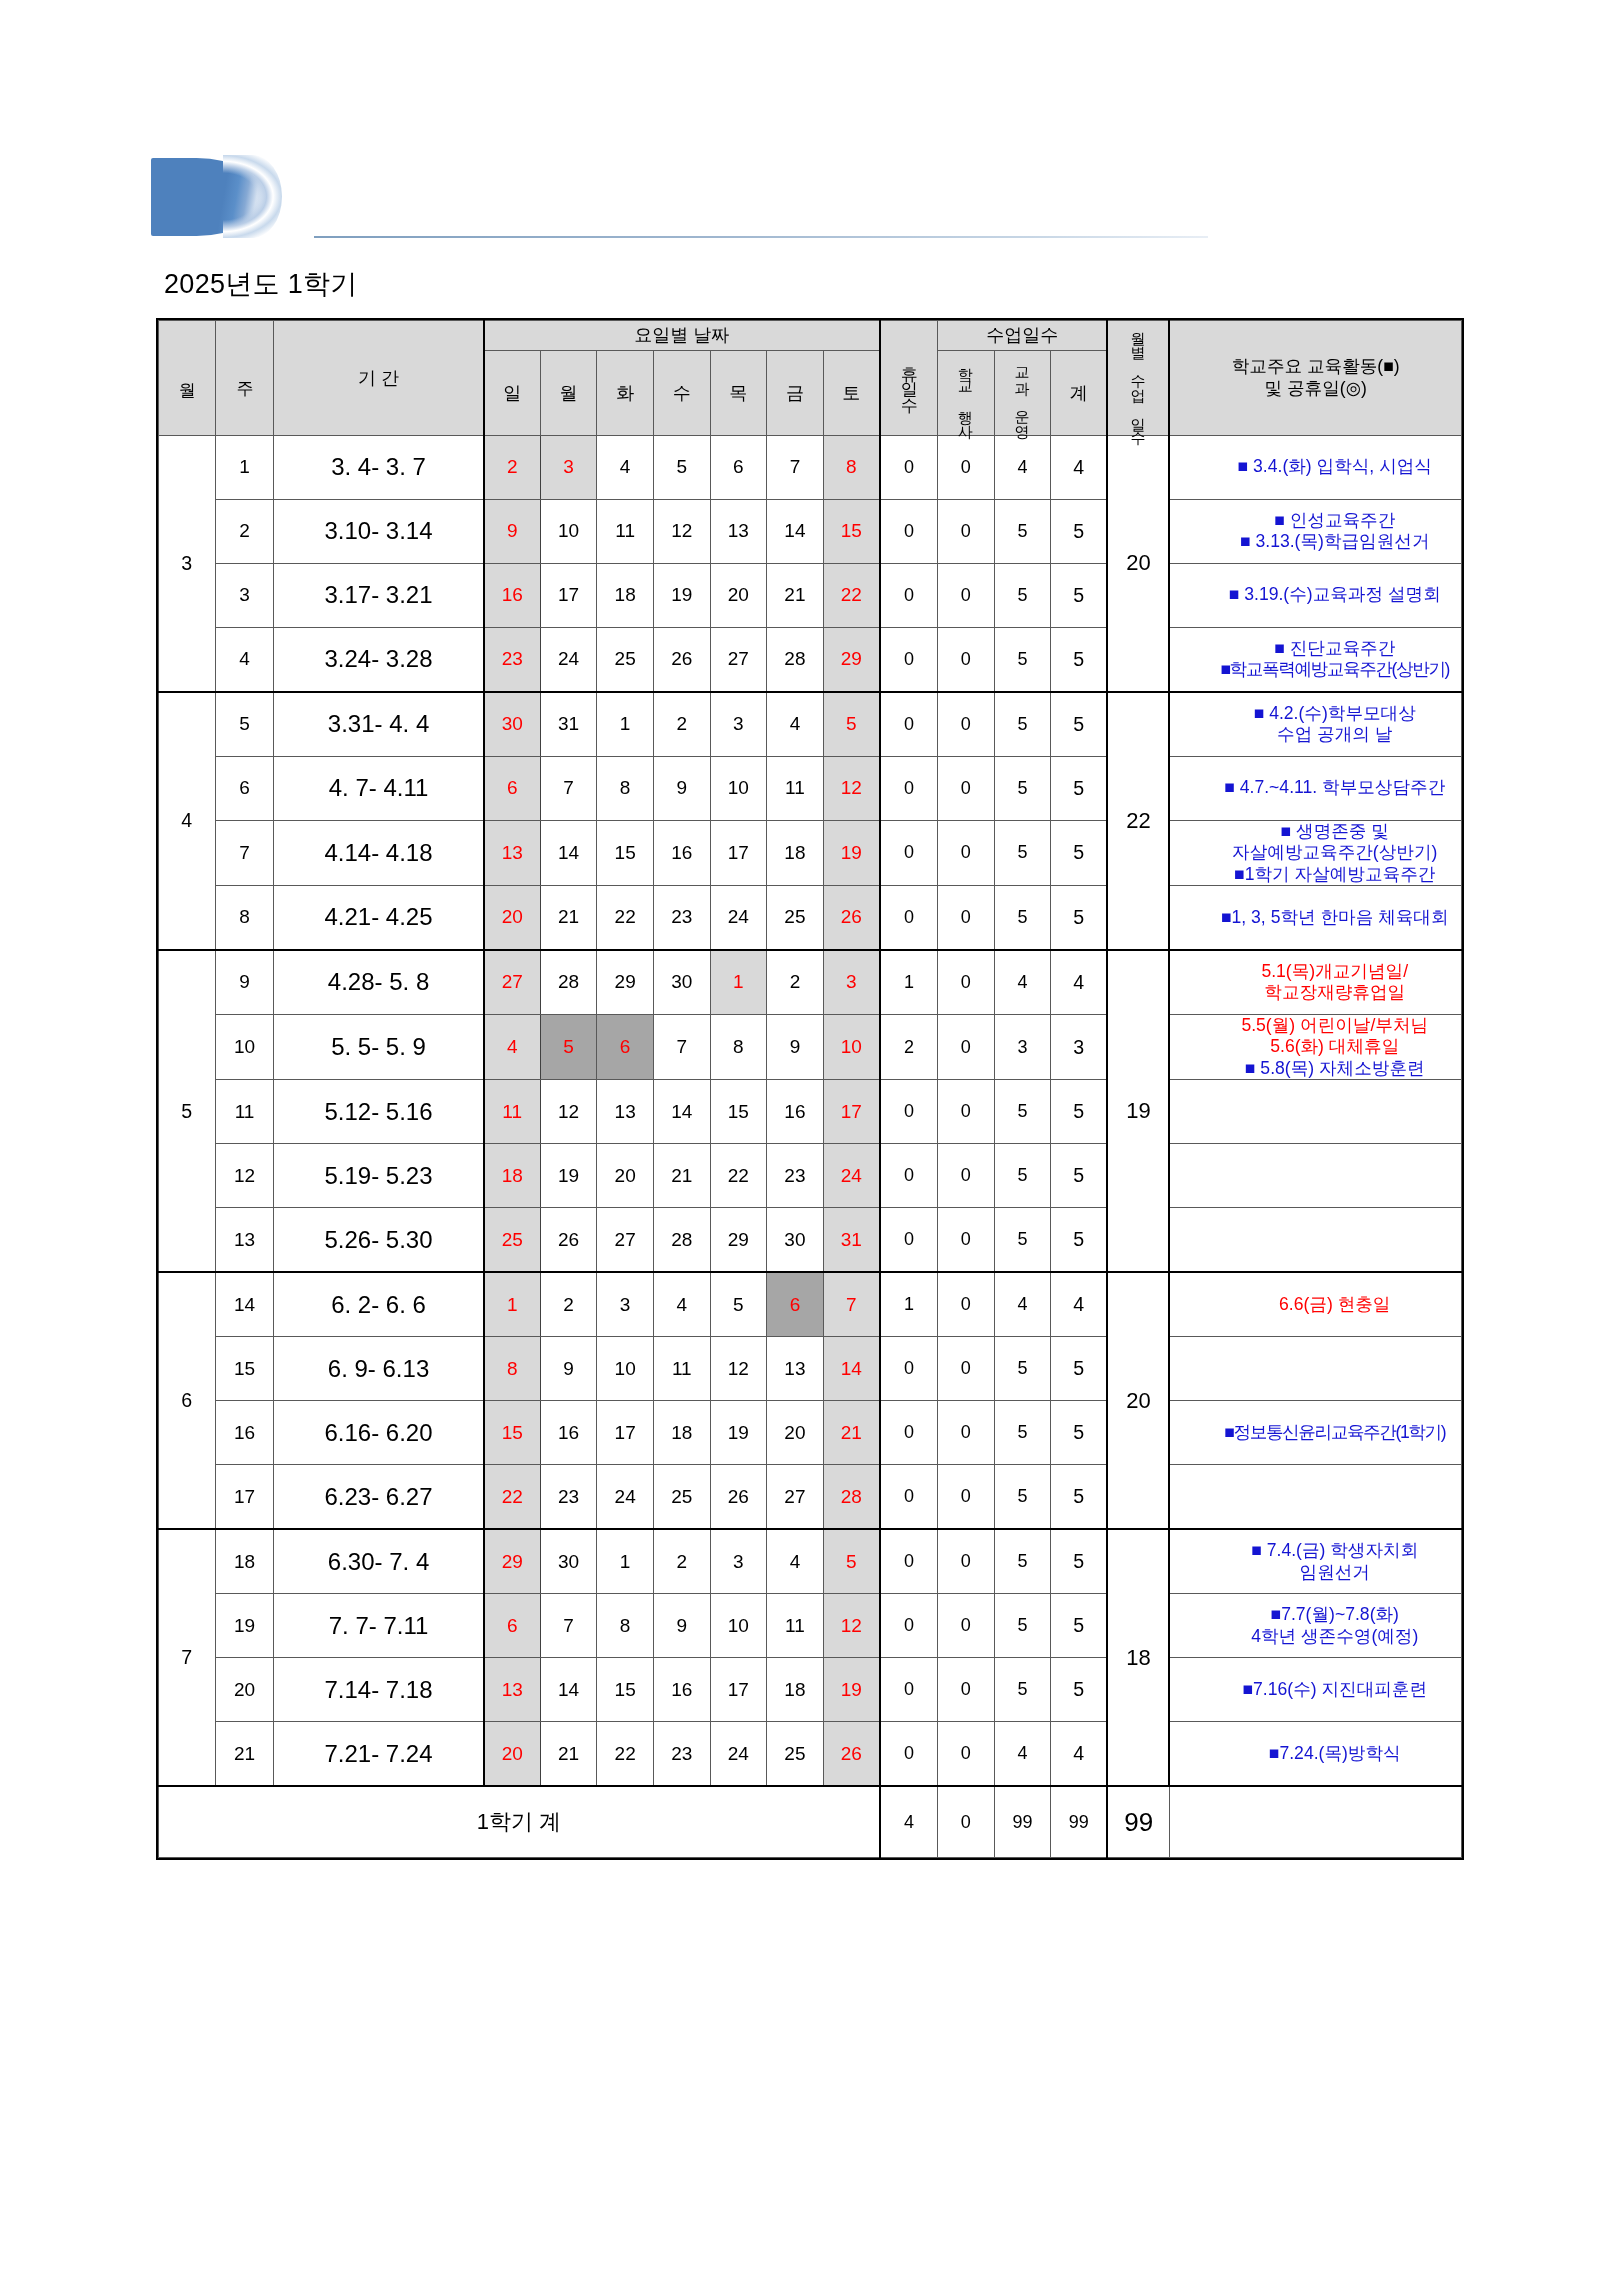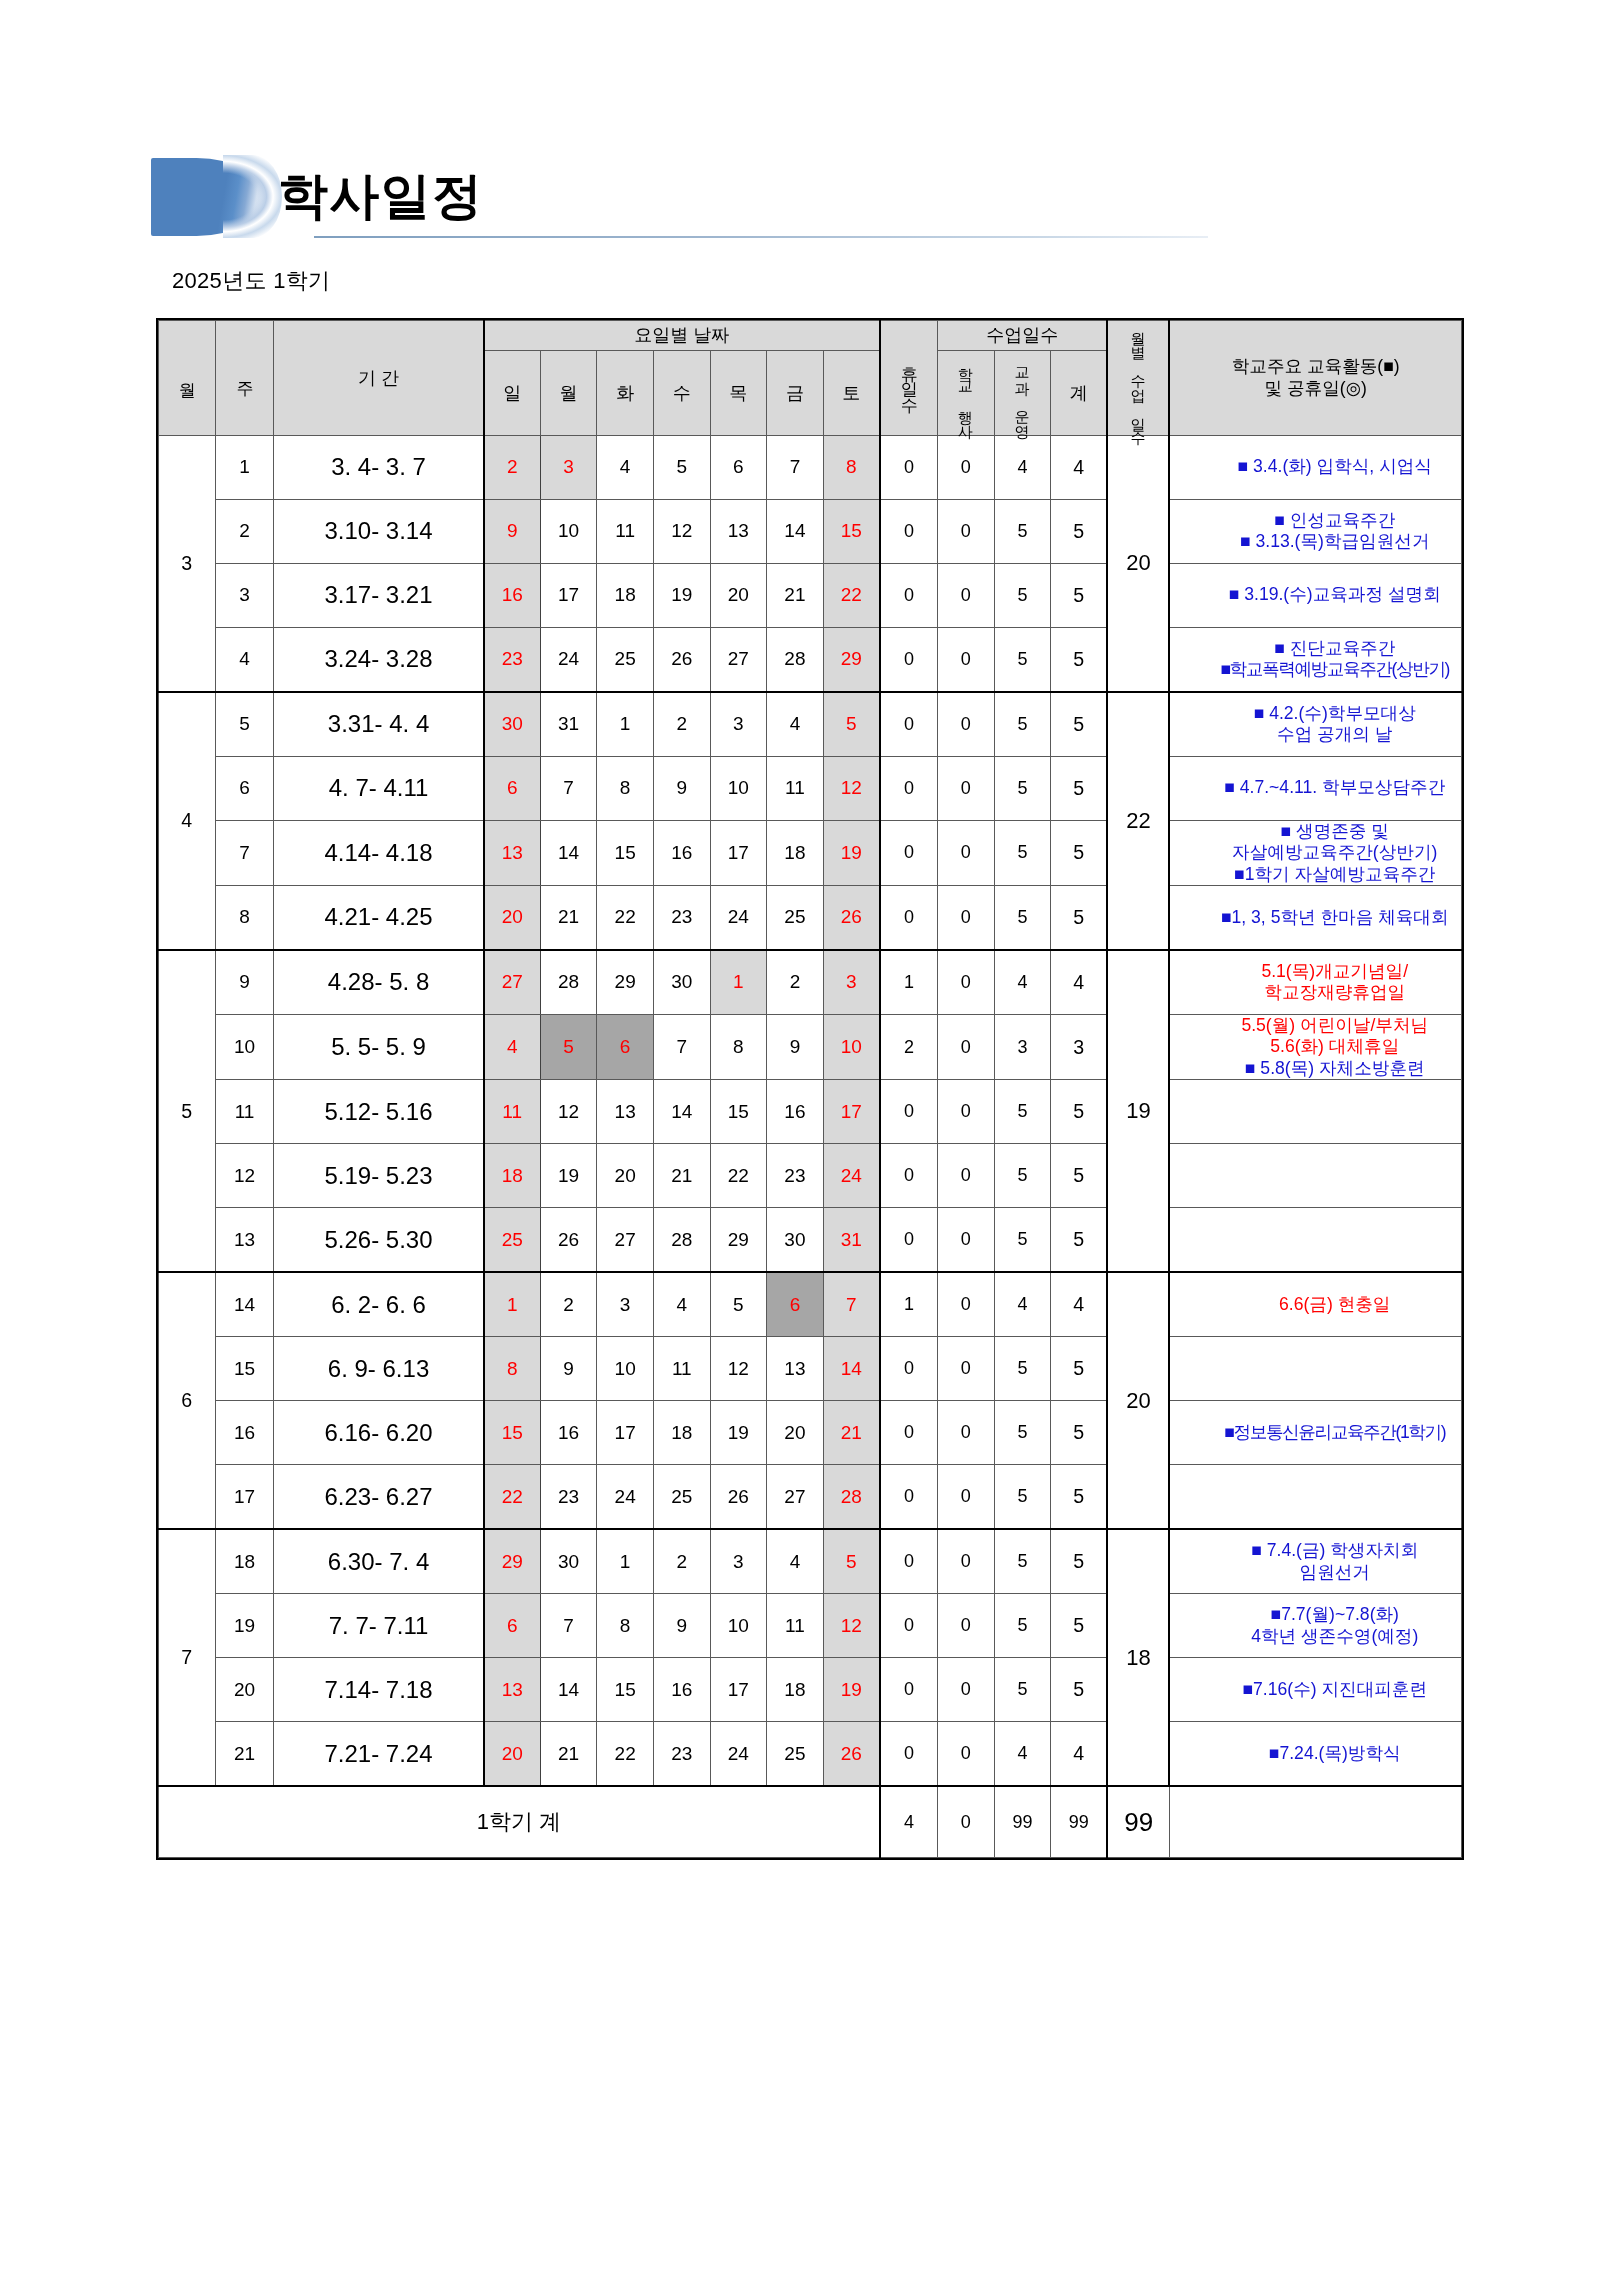--- a/index.html
+++ b/index.html
@@ -64,23 +64,23 @@
     position: absolute;
     left: 163px;
     top: 80px;
     width: 894px;
     height: 2px;
     background: linear-gradient(to right, #7f9fbf 0%, #9fb6cf 45%, #c7d6e5 80%, #e8eef5 100%);
   }
 
   .subtitle {
     position: absolute;
-    left: 172px;
+    left: 164px;
     top: 266px;
-    font-size: 22px;
+    font-size: 27px;
     letter-spacing: 0.3px;
     white-space: nowrap;
   }
 
   
   .cal-wrap {
     position: absolute;
     left: 156px;
     top: 318px;
     width: 1304px;
@@ -182,21 +182,20 @@
   .grand { font-size: 26px; font-weight: bold; }
 </style>
 </head>
 <body>
 
 <div class="page">
 
   <div class="header-block">
     <div class="logo-shape"></div>
     <div class="logo-swoosh"></div>
-    <div class="header-title">학사일정</div>
     <div class="header-rule"></div>
   </div>
 
   <div class="subtitle">2025년도  1학기</div>
 
   <div class="cal-wrap">
     <table class="cal">
       <colgroup>
         <col style="width:51px">
         <col style="width:53px">

